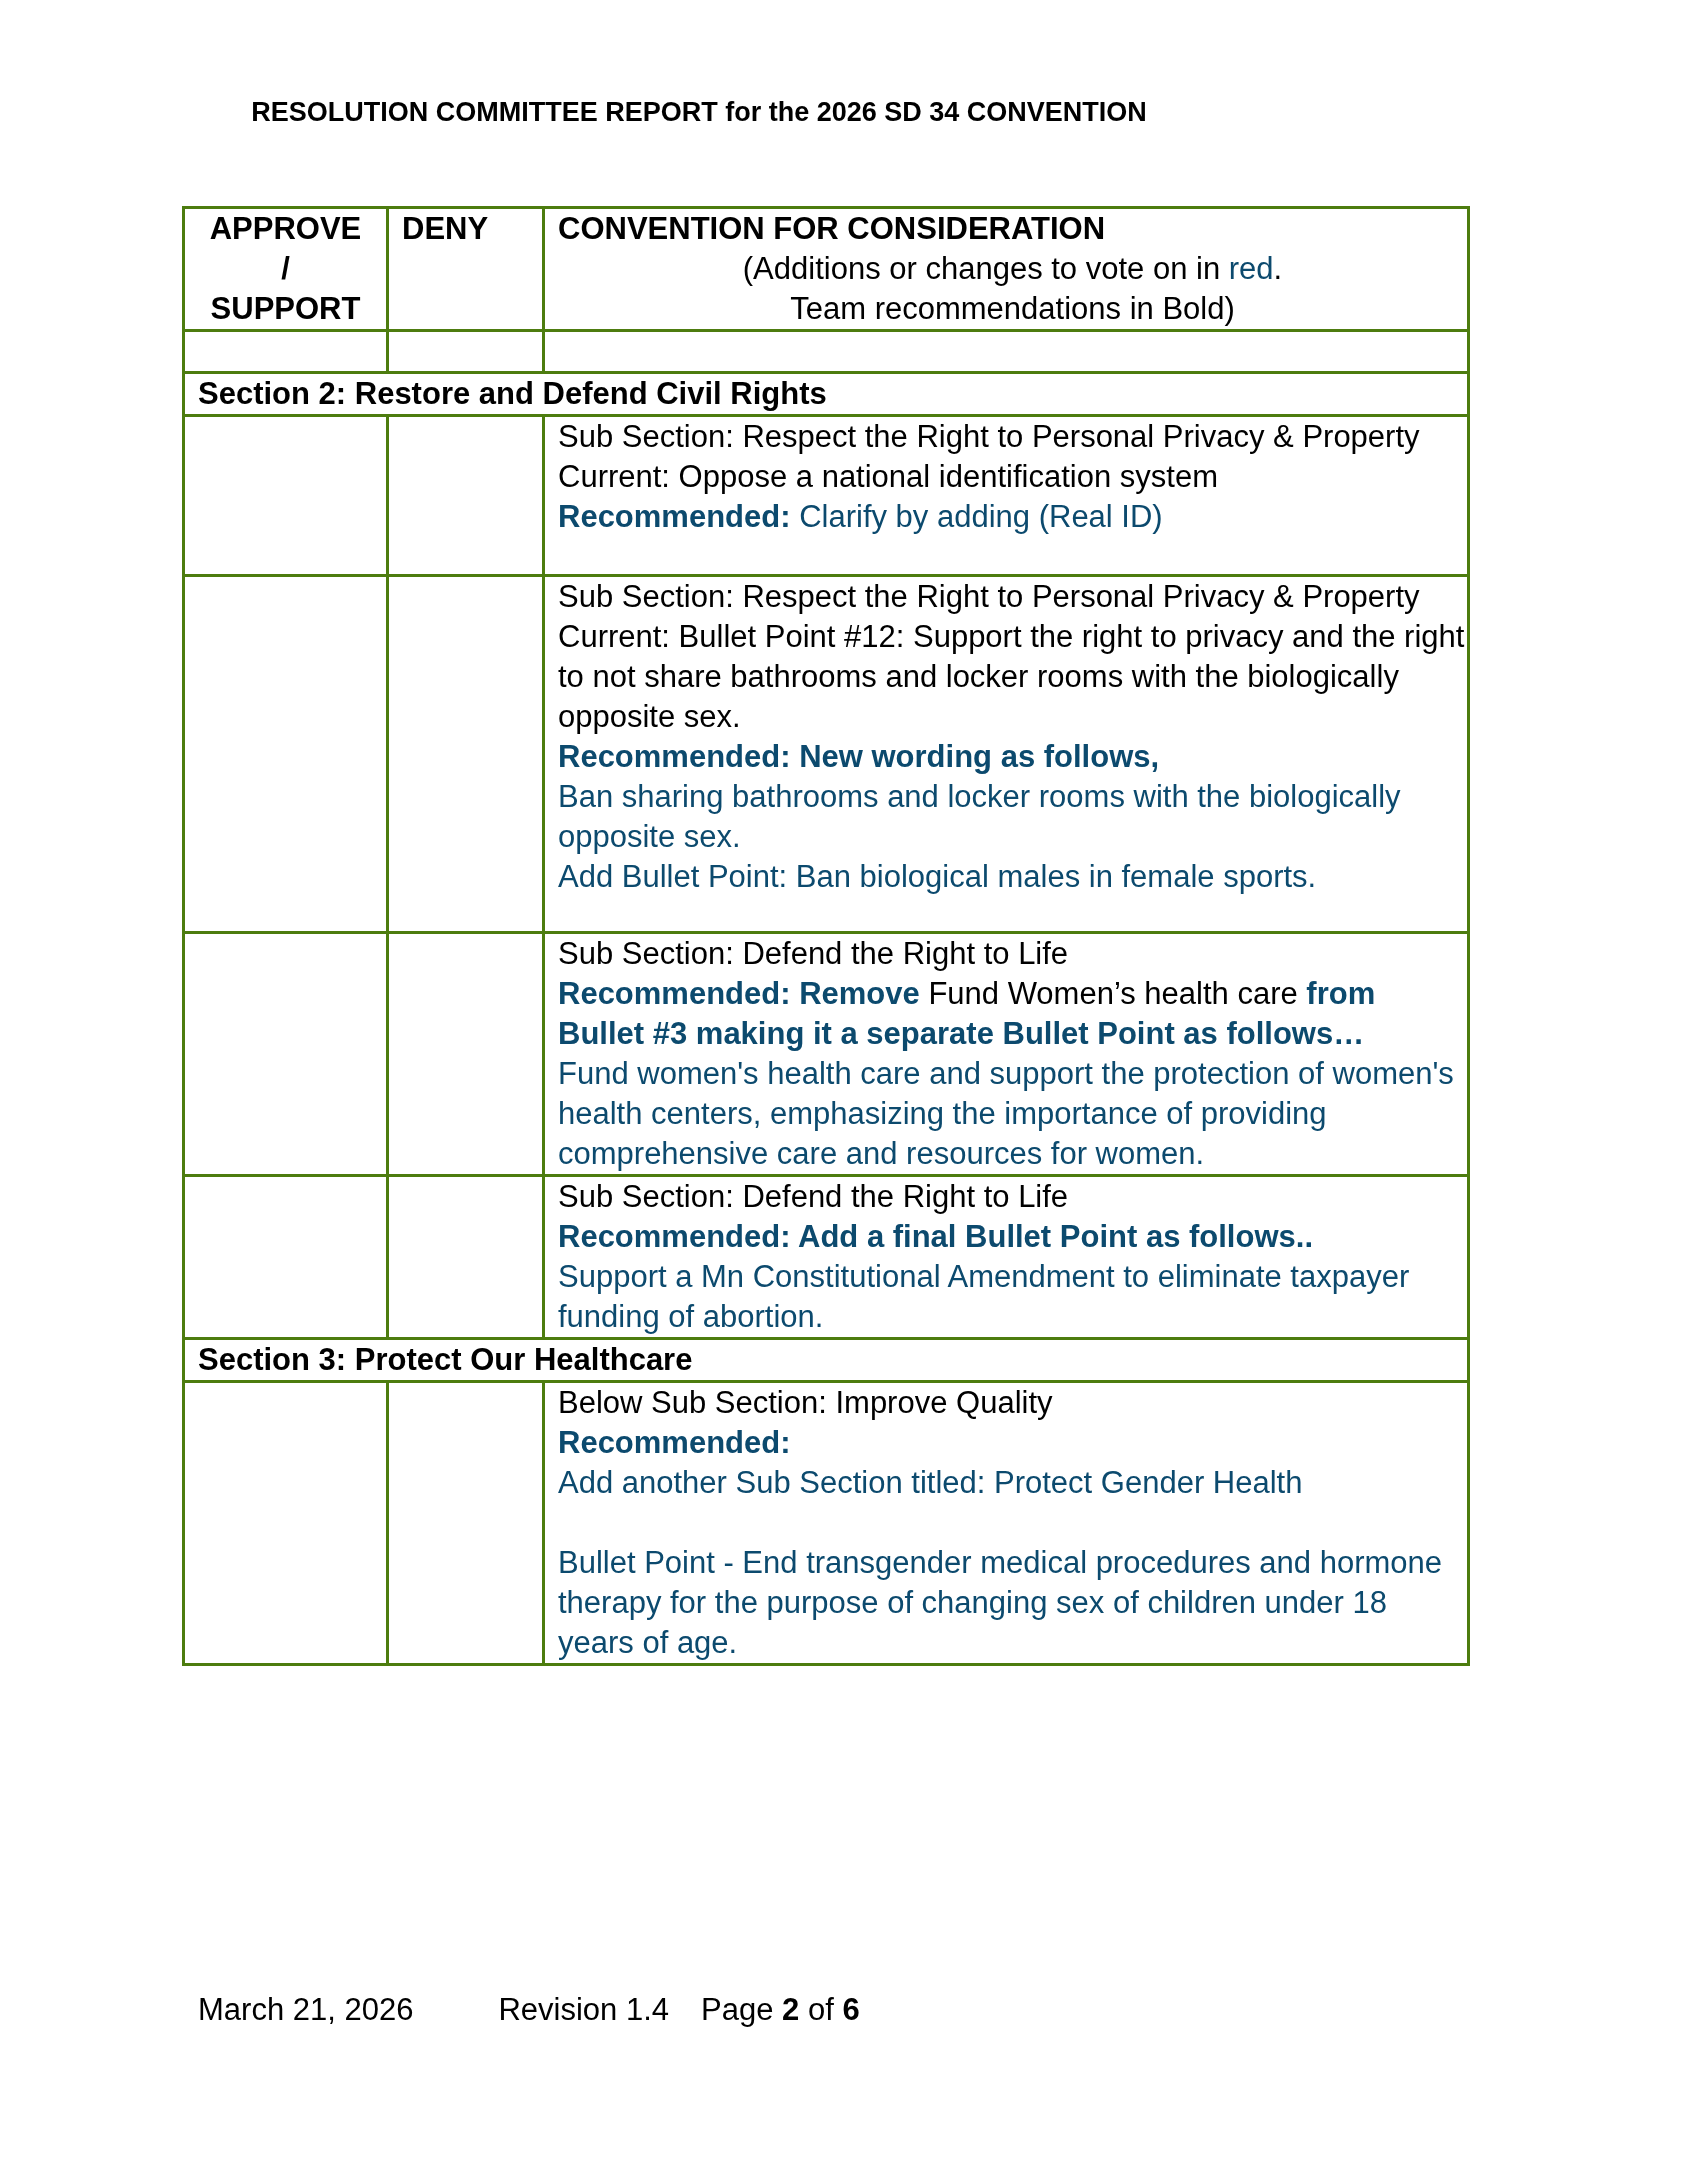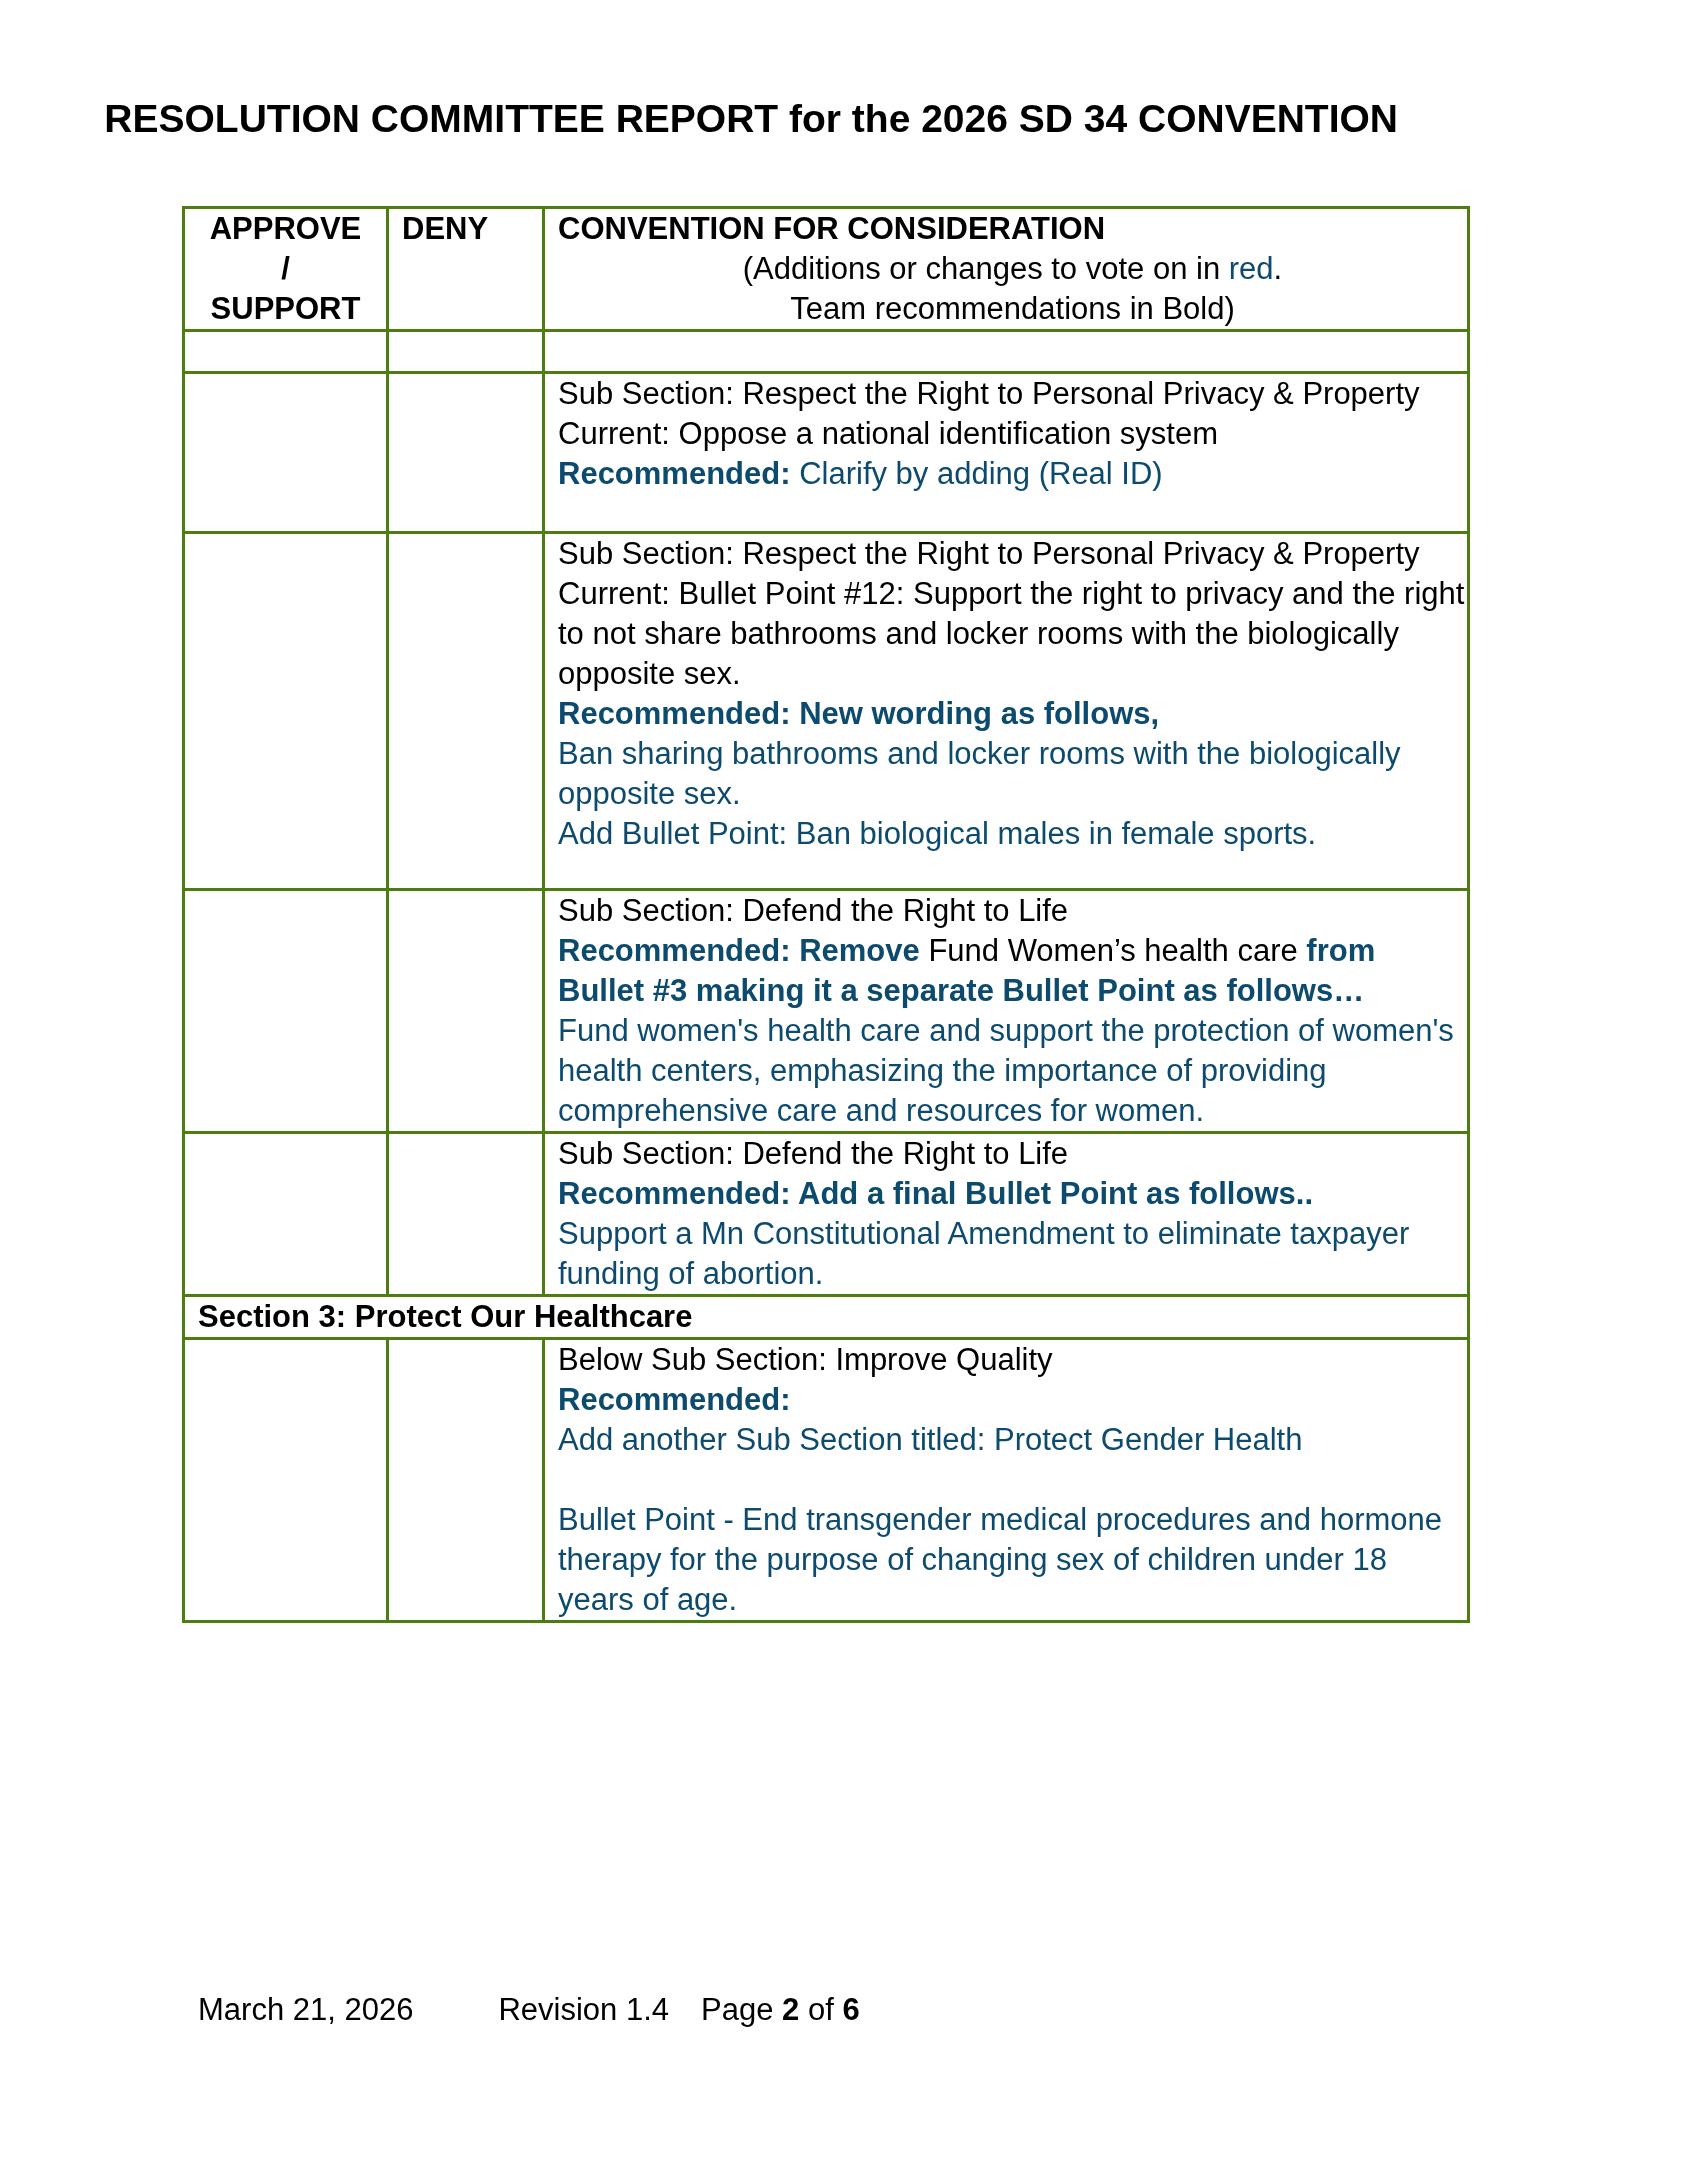--- a/index.html
+++ b/index.html
@@ -1,19 +1,19 @@
 <!DOCTYPE html>
 <html><head>
 <meta charset="utf-8">
 <style>
   html, body { margin: 0; padding: 0; background: #ffffff; }
   body { width: 1683px; height: 2178px; position: relative; overflow: hidden;
          font-family: "Liberation Sans", sans-serif; color: #000; }
-  .title { position: absolute; left: 0; width: 1398px; top: 97px; text-align: right;
-           font-size: 39px; font-weight: bold; letter-spacing: 0px; }
+  .title { position: absolute; left: 0; width: 1398px; top: 97px; text-align: center;
+           font-size: 27px; font-weight: bold; letter-spacing: 0px; }
   table.res { position: absolute; left: 182px; top: 206px; width: 1288px;
               border-collapse: collapse; table-layout: fixed; }
   table.res td { border: 3px solid #4d7c0f; vertical-align: top; padding: 0 0 0 13px;
                  font-size: 31px; line-height: 40px; box-sizing: border-box; }
   col.c1 { width: 204px; } col.c2 { width: 156px; }
   .hdr td { height: 122px; font-weight: bold; }
   .hdr .c1cell { text-align: center; padding-left: 0; padding-right: 0; }
   .hdr .c3cell .sub { font-weight: normal; text-align: center; }
   .empty td { height: 42px; }
   .section td { height: 42px; font-weight: bold; line-height: 38px; }
@@ -59,20 +59,23 @@
       </td>
     </tr>
 
     <tr class="empty">
       <td></td>
       <td></td>
       <td></td>
     </tr>
 
 
+    <tr class="section">
+      <td colspan="3">Section 2: Restore and Defend Civil Rights</td>
+    </tr>
     <tr class="r1">
       <td></td>
       <td></td>
       <td>
         <span class="line">Sub Section: Respect the Right to Personal Privacy &amp; Property</span>
         <span class="line">Current: Oppose a national identification system</span>
         <span class="line red"><span class="b">Recommended:</span><span> Clarify by adding (Real ID)</span></span>
       </td>
     </tr>
     <tr class="r2">

